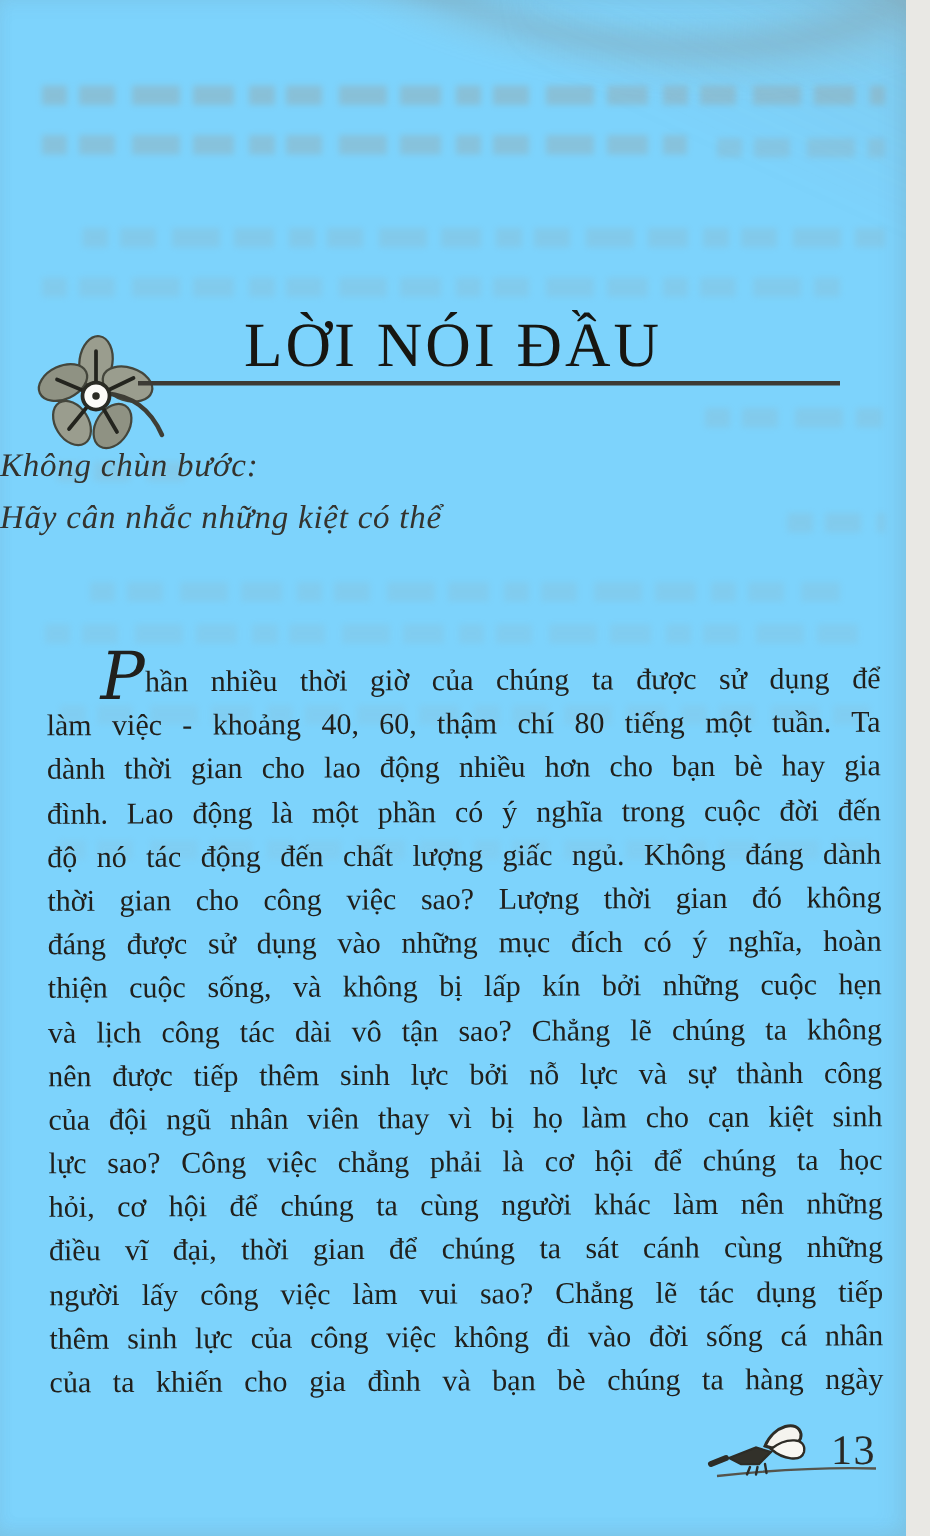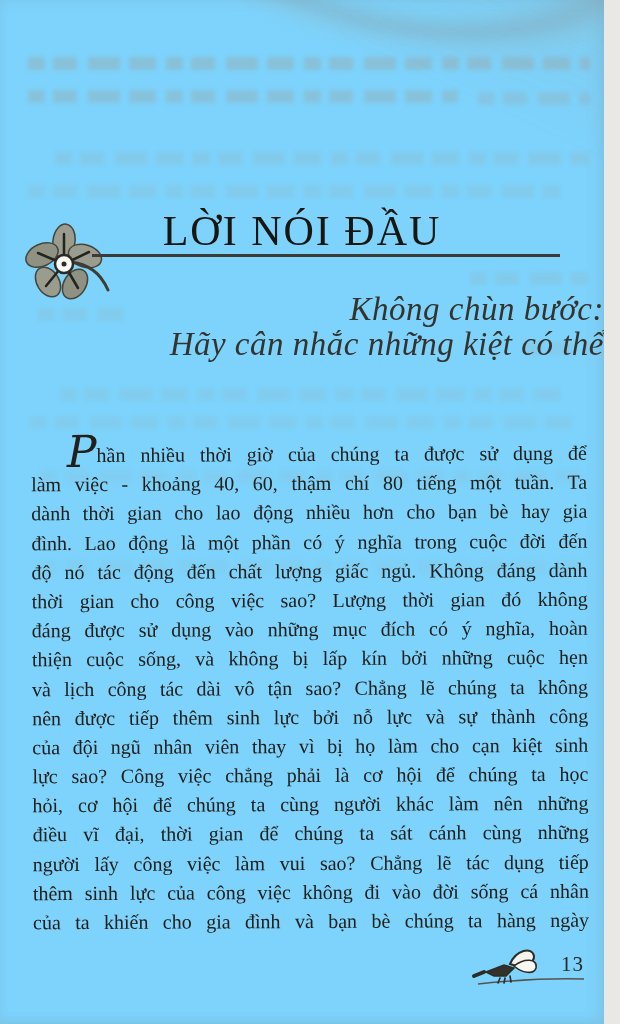--- a/index.html
+++ b/index.html
@@ -43,23 +43,23 @@
     text-align:center;
     font-size:42px; letter-spacing:2px;
     color:#171611;
   }
   .rule{
     position:absolute; left:92px; top:254px; width:468px; height:2.5px;
     background:#3c3b35;
   }
   .subtitle{
     position:absolute; left:0; right:0; top:292px;
-    text-align:right;
+    text-align:left;
     font-style:italic;
-    font-size:33px; line-height:35px;
+    font-size:22px; line-height:35px;
     color:#34332e;
     letter-spacing:0.5px;
   }
   
   .body-text{
     position:absolute; left:32px; top:440px; width:556px;
     font-size:20px; line-height:29.2px;
     transform: rotate(-0.25deg);
     color:#21201c;
   }
@@ -74,21 +74,21 @@
     font-family:"DejaVu Serif", serif;
     font-style:italic;
     font-size:44px; line-height:0;
     position:relative; top:5px; left:-2px;
     letter-spacing:-2px;
   }
   
   .footer{ position:absolute; left:470px; top:938px; width:120px; height:58px; }
   .pagenum{
     position:absolute; right:6px; top:14px;
-    font-size:21px; color:#2a2925; letter-spacing:1px;
+    font-size:28px; color:#2a2925; letter-spacing:1px;
   }
 </style>
 </head>
 <body>
 
 <div class="page">
 
   <div class="corner-shade"></div>
   <div class="corner-shade2"></div>
 

